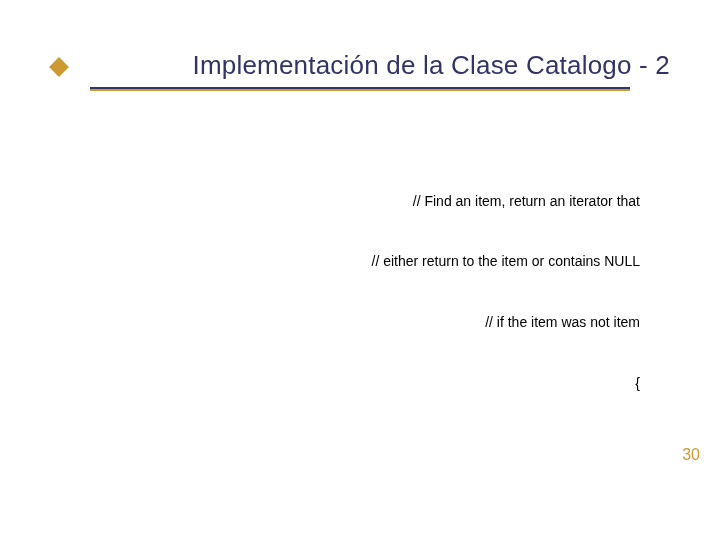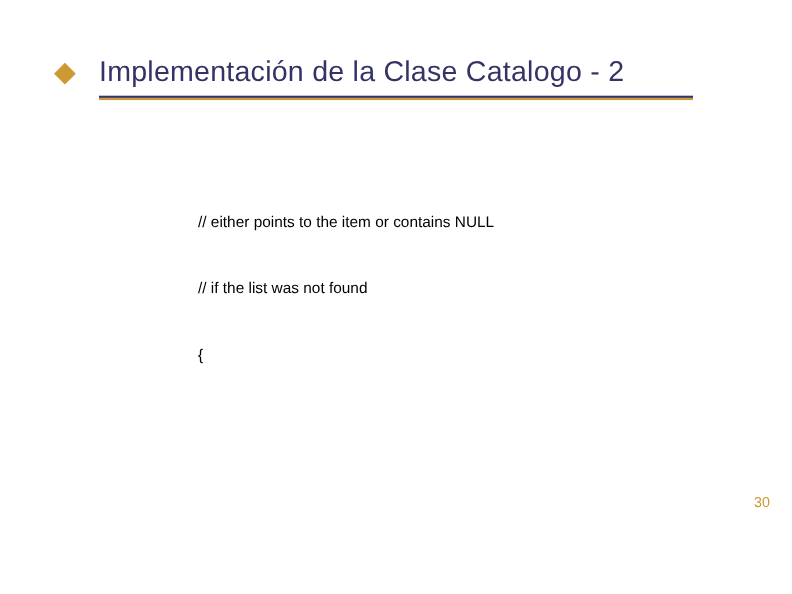--- a/index.html
+++ b/index.html
@@ -10,20 +10,21 @@
     background: #fff;
     font-family: Verdana, Geneva, sans-serif;
     position: relative;
     overflow: hidden;
   }
   .slide {
     width: 720px;
     height: 478px;
     position: relative;
     box-sizing: border-box;
+    text-align: right;
   }
   .title-wrap {
     position: absolute;
     left: 90px;
     top: 50px;
     width: 580px;
   }
   .title {
     font-family: Verdana, Geneva, sans-serif;
     font-size: 26px;
@@ -59,39 +60,40 @@
     color: #000;
     font-weight: 400;
     white-space: pre;
   }
   .code-line { white-space: pre; }
   .page-num {
     position: absolute;
     right: 20px;
     bottom: 14px;
     color: #cc9933;
-    font-size: 13px;
+    font-size: 16px;
     font-family: Verdana, Geneva, sans-serif;
   }
 </style>
 </head>
 <body>
 
 <div class="slide">
 
   <div class="bullet-icon"></div>
 
   <div class="title-wrap">
     <h1 class="title">Implementación de la Clase Catalogo - 2</h1>
     <div class="title-underline"></div>
   </div>
 
   <div class="code-block">
-    <div class="code-line">// either points to the item or contains NULL</div>
-    <div class="code-line">// if the list was not found</div>
+    <div class="code-line">// Find an item, return an iterator that</div>
+    <div class="code-line">// either return to the item or contains NULL</div>
+    <div class="code-line">// if the item was not item</div>
     <div class="code-line">{</div>
     
     
     
     
     
     
     
     
     

